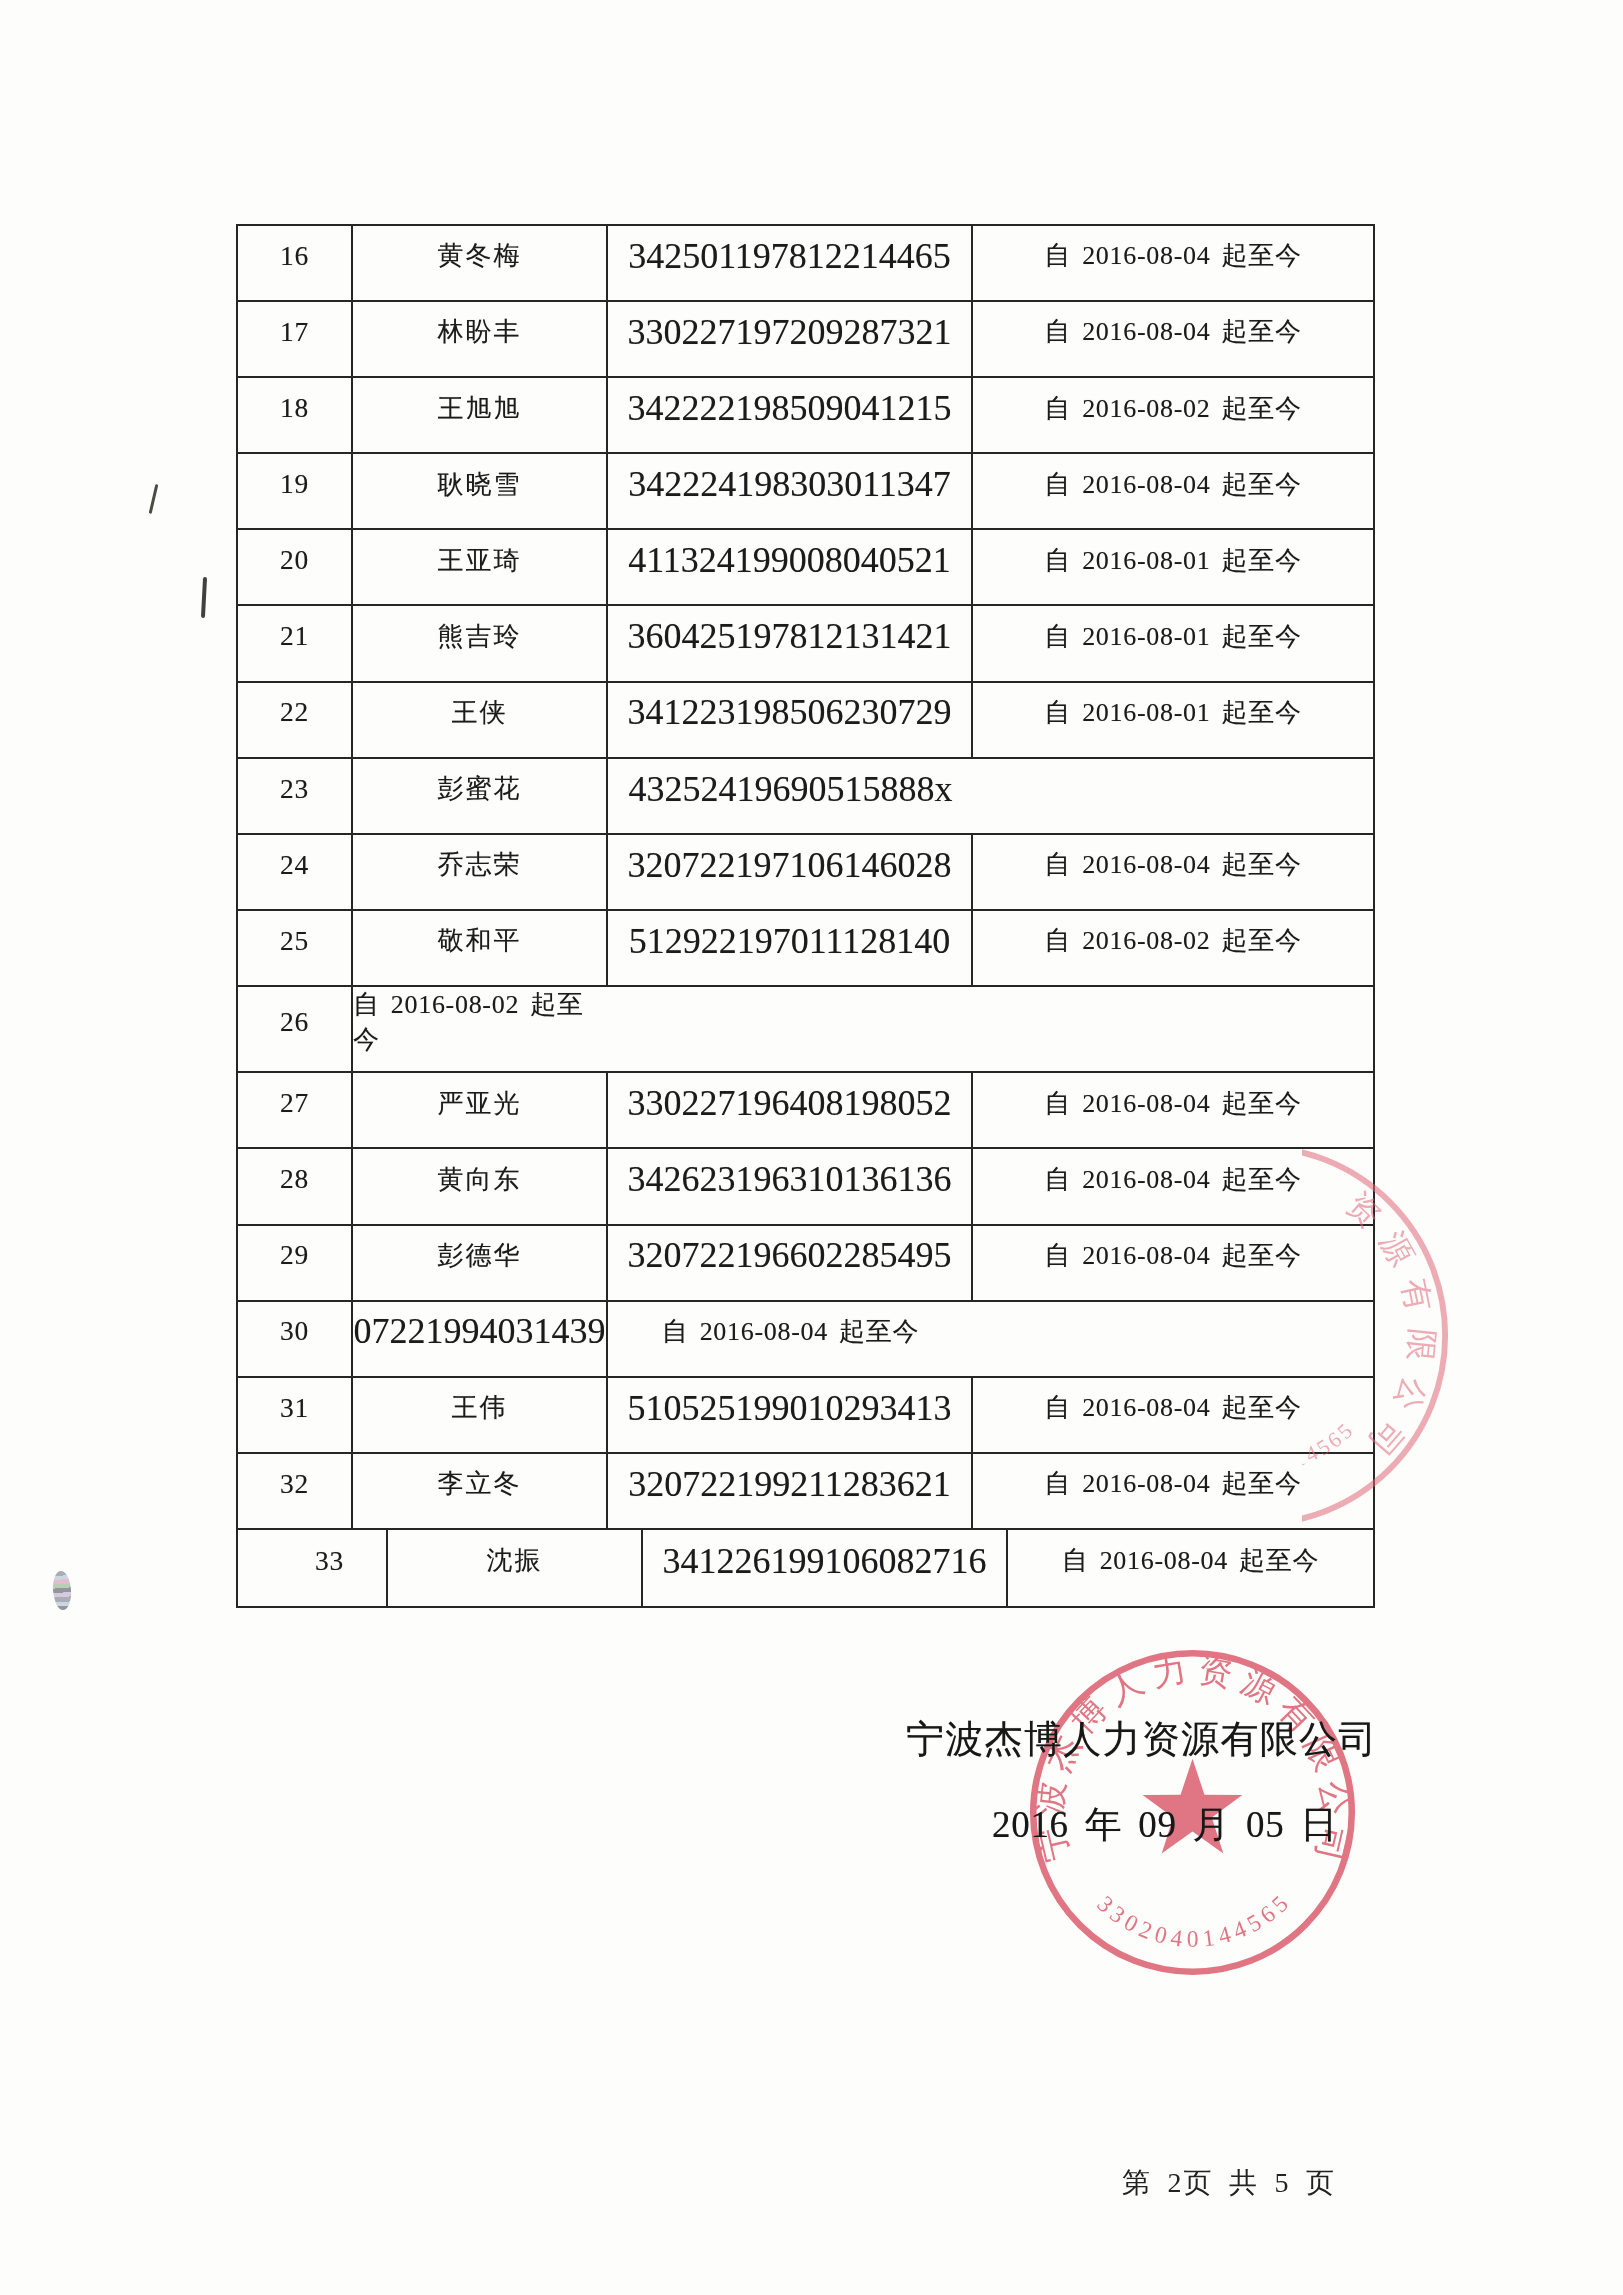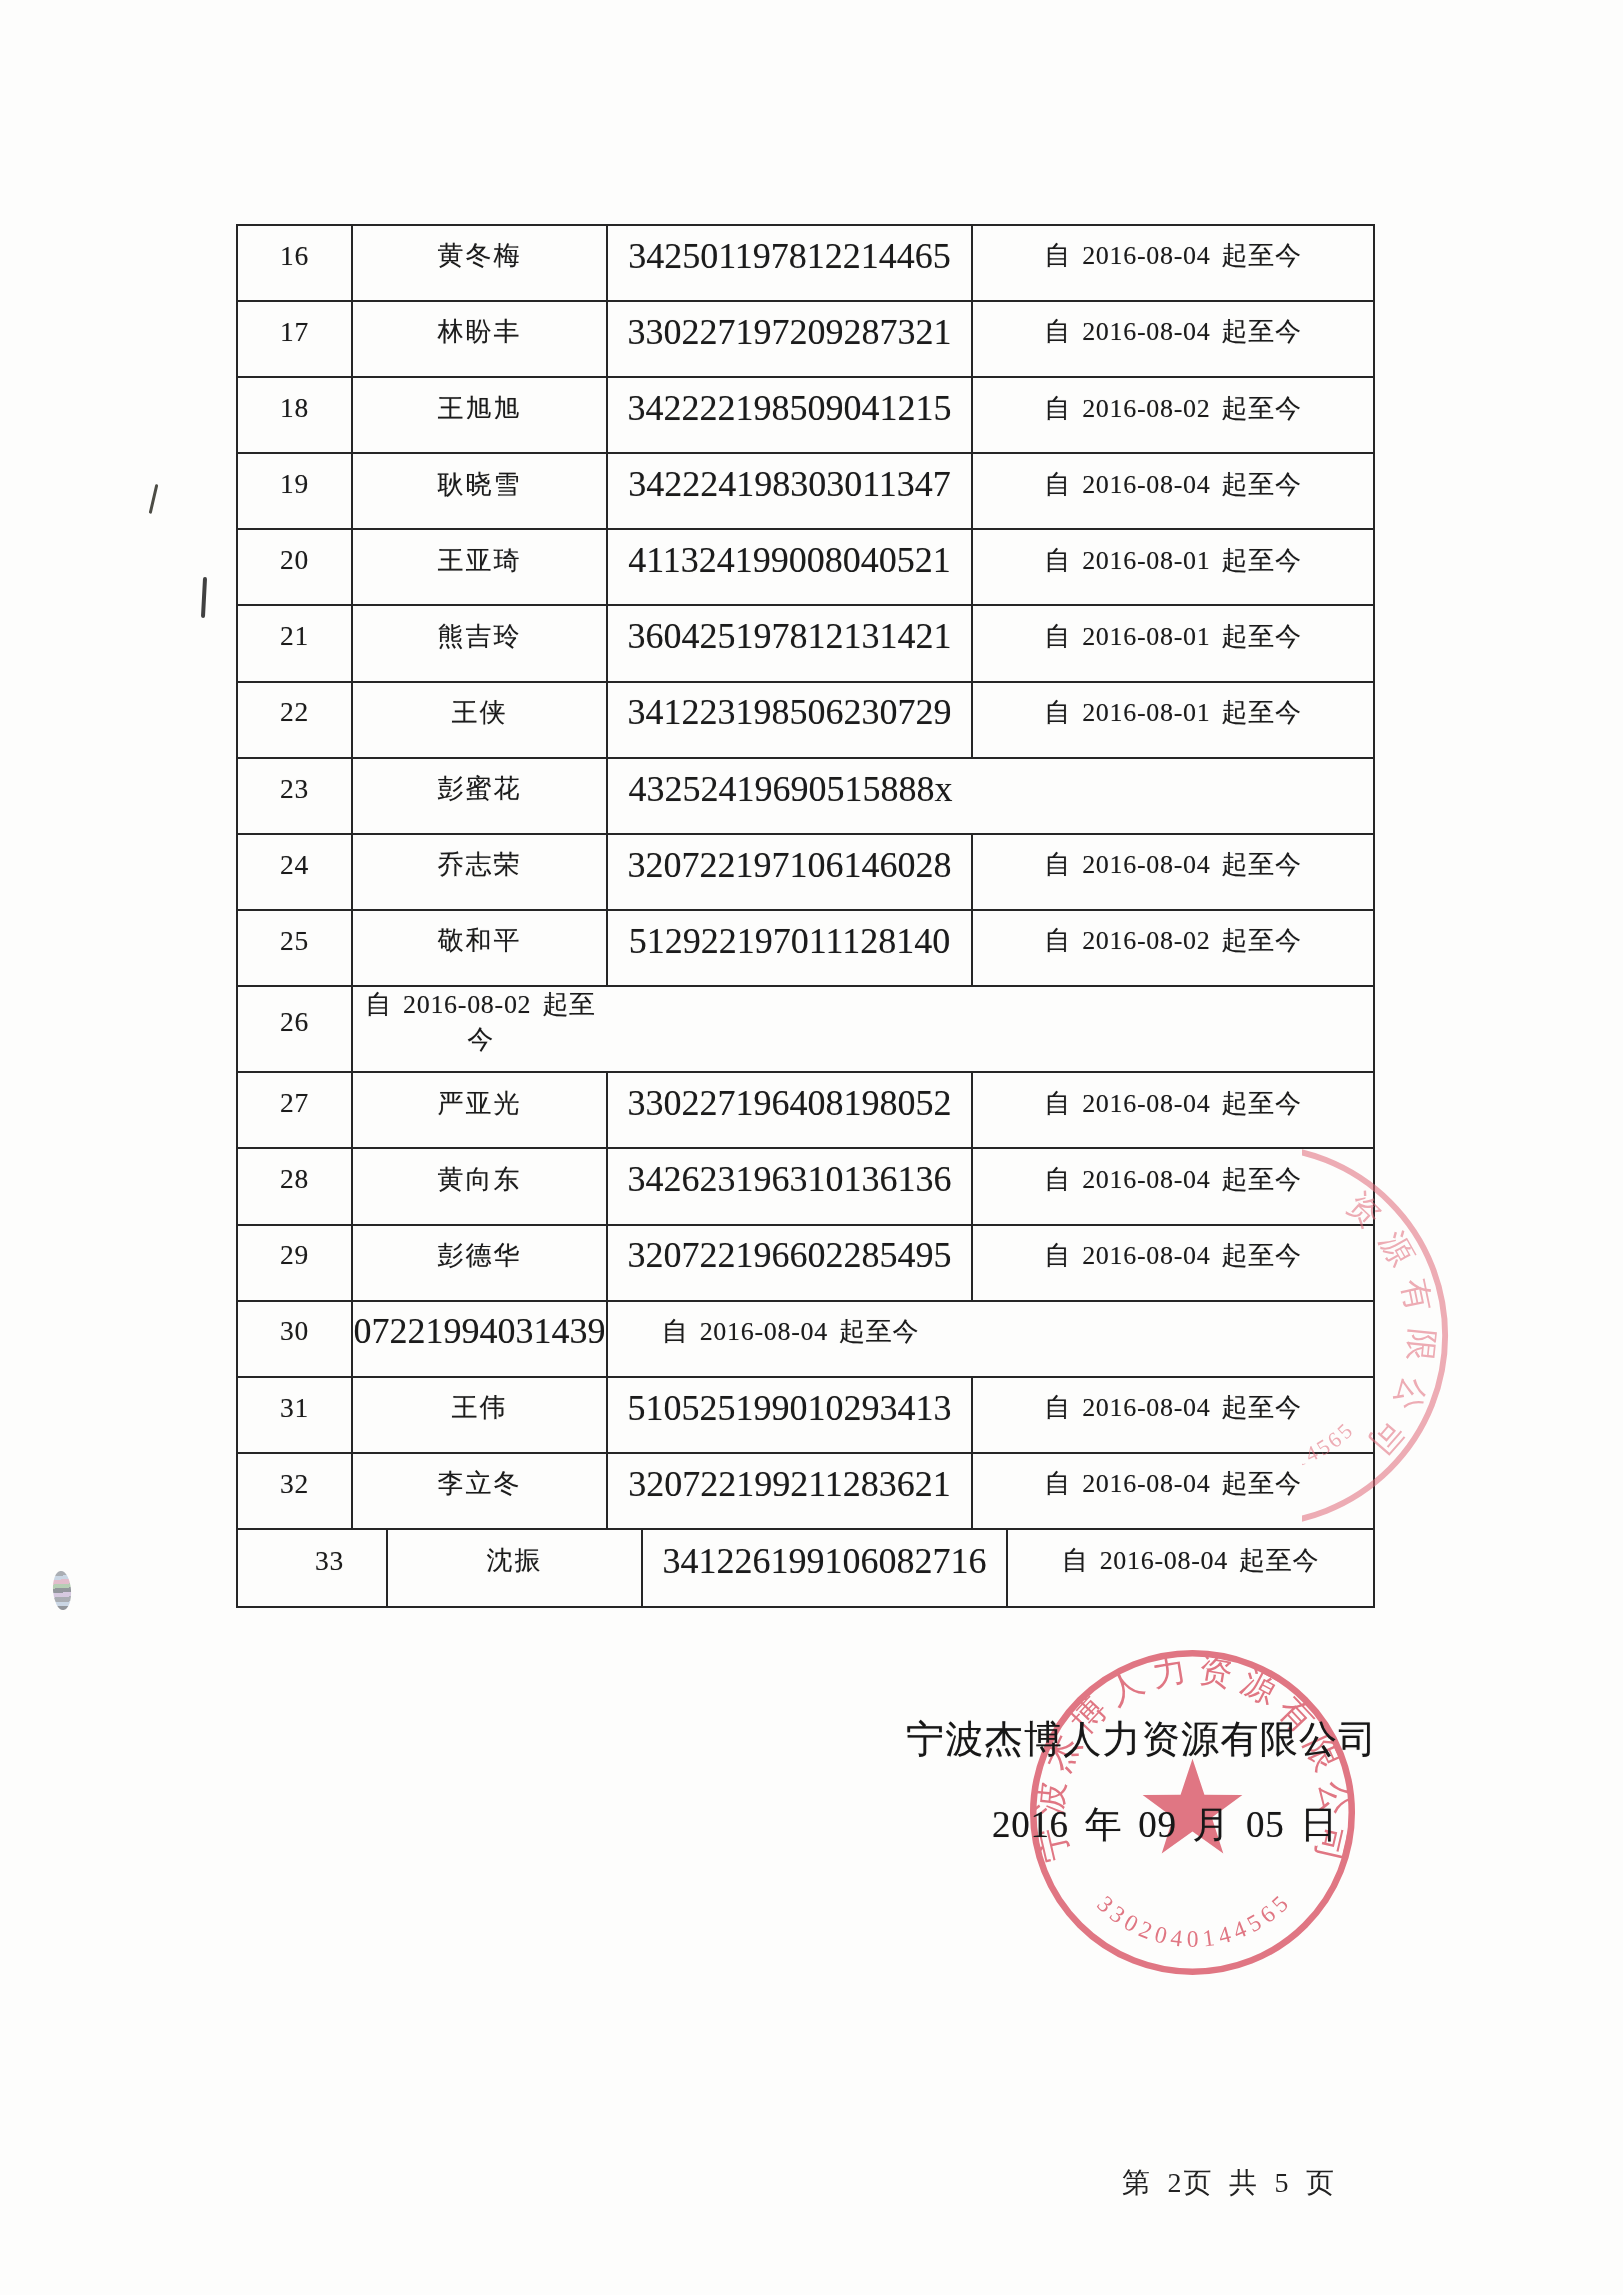--- a/index.html
+++ b/index.html
@@ -17,21 +17,20 @@
   }
   
   .roster{
     position:absolute;left:236px;top:224px;
     width:1139px;height:1384px;
     border:2.6px solid var(--ln);
     box-sizing:border-box;
     display:grid;
     grid-template-rows:repeat(18,1fr);
     background:transparent;
-    text-align:center;
   }
   .row{
     display:grid;
     grid-template-columns:115px 255px 365px 1fr;
     border-bottom:2px solid var(--ln);
     box-sizing:border-box;
   }
   .row:last-child{border-bottom:none;padding-left:35px;}
   .cell{
     border-right:2px solid var(--ln);

